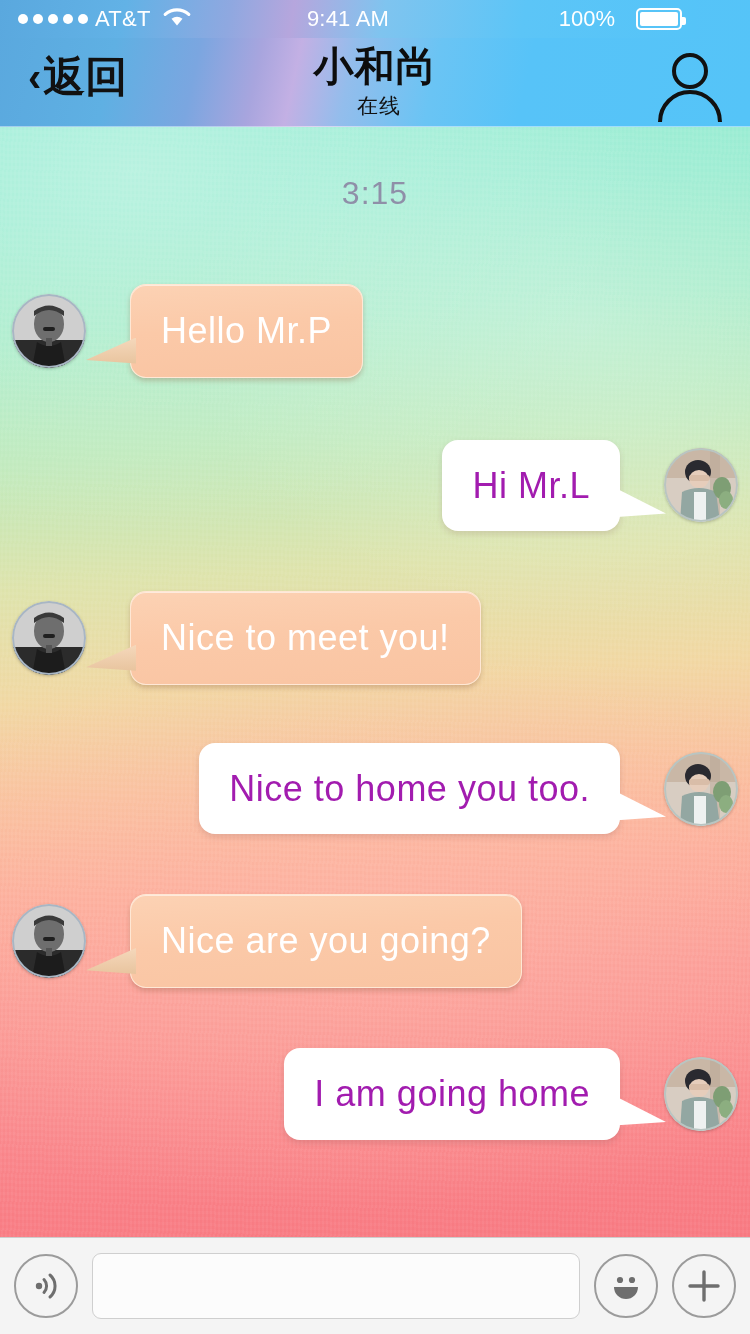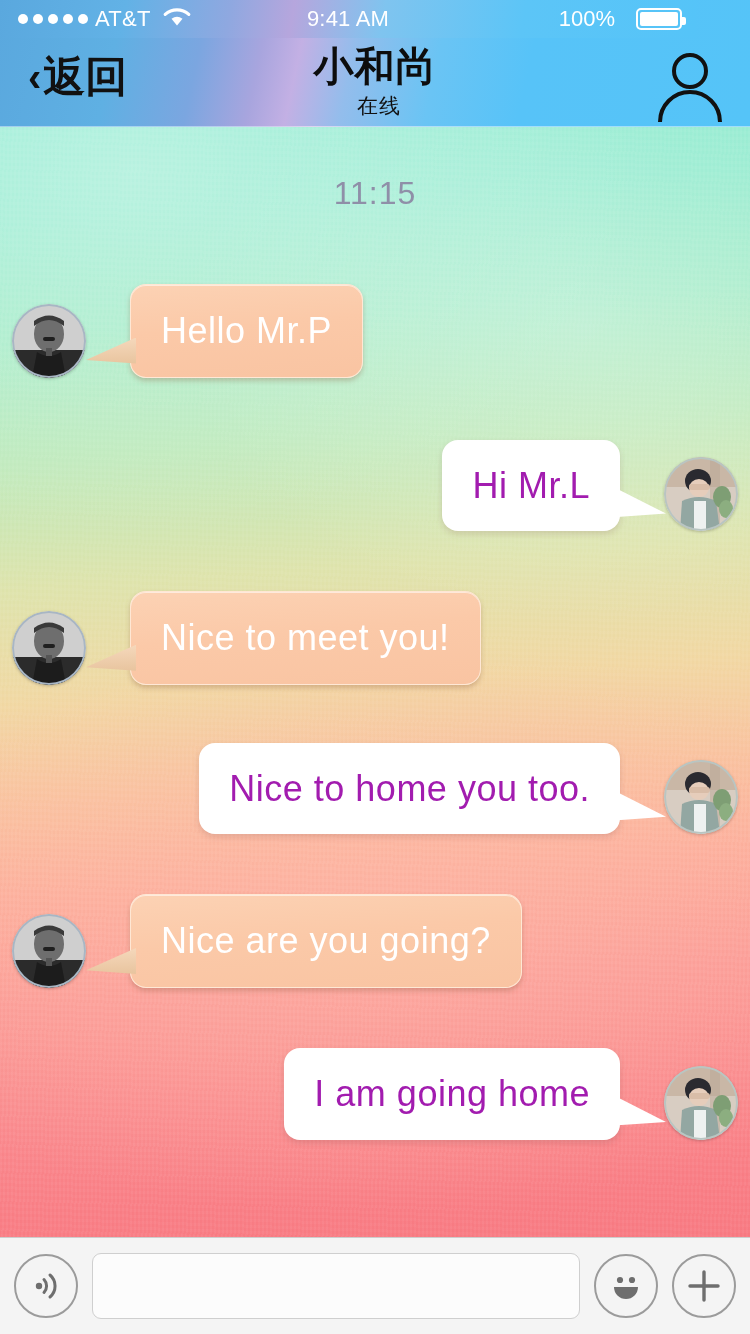--- a/index.html
+++ b/index.html
@@ -80,21 +80,21 @@
       repeating-linear-gradient(92deg, rgba(255,255,255,.045) 0 2px, rgba(0,0,0,.012) 2px 4px),
       repeating-linear-gradient(2deg, rgba(255,255,255,.03) 0 3px, rgba(0,0,0,.01) 3px 6px);
     mix-blend-mode:overlay; opacity:.75;
   }
   .chat-inner{ position:relative; z-index:2; }
 
   .timestamp{
     text-align:center; color:#8f8fa8; font-size:32px; padding-top:48px; letter-spacing:1px;
   }
 
-  .row{ display:flex; align-items:flex-end; padding:0 12px; position:relative; }
+  .row{ display:flex; align-items:center; padding:0 12px; position:relative; }
   .row.left{ justify-content:flex-start; }
   .row.right{ justify-content:flex-end; }
 
   .avatar{
     width:74px; height:74px; border-radius:50%; overflow:hidden; flex:0 0 74px;
     position:relative; z-index:3;
     box-shadow:0 1px 3px rgba(0,0,0,.22);
   }
   .avatar svg{ display:block; width:100%; height:100%; }
 
@@ -188,21 +188,21 @@
       <svg viewBox="0 0 76 76" width="76" height="76">
         <circle cx="38" cy="25" r="16" fill="none" stroke="#111" stroke-width="4"></circle>
         <path d="M8 76 A30 30 0 0 1 68 76" fill="none" stroke="#111" stroke-width="4"></path>
       </svg>
     </div>
   </div>
 
   <div class="chat">
     <div class="chat-inner">
 
-      <div class="timestamp">11:15</div>
+      <div class="timestamp">3:15</div>
 
       <div class="sp-a"></div>
 
       <div class="row left">
         <div class="avatar">
           <svg viewBox="0 0 74 74">
             <defs>
                 <clipPath id="cl1">
                   <circle cx="37" cy="37" r="37"></circle>
                 </clipPath>

